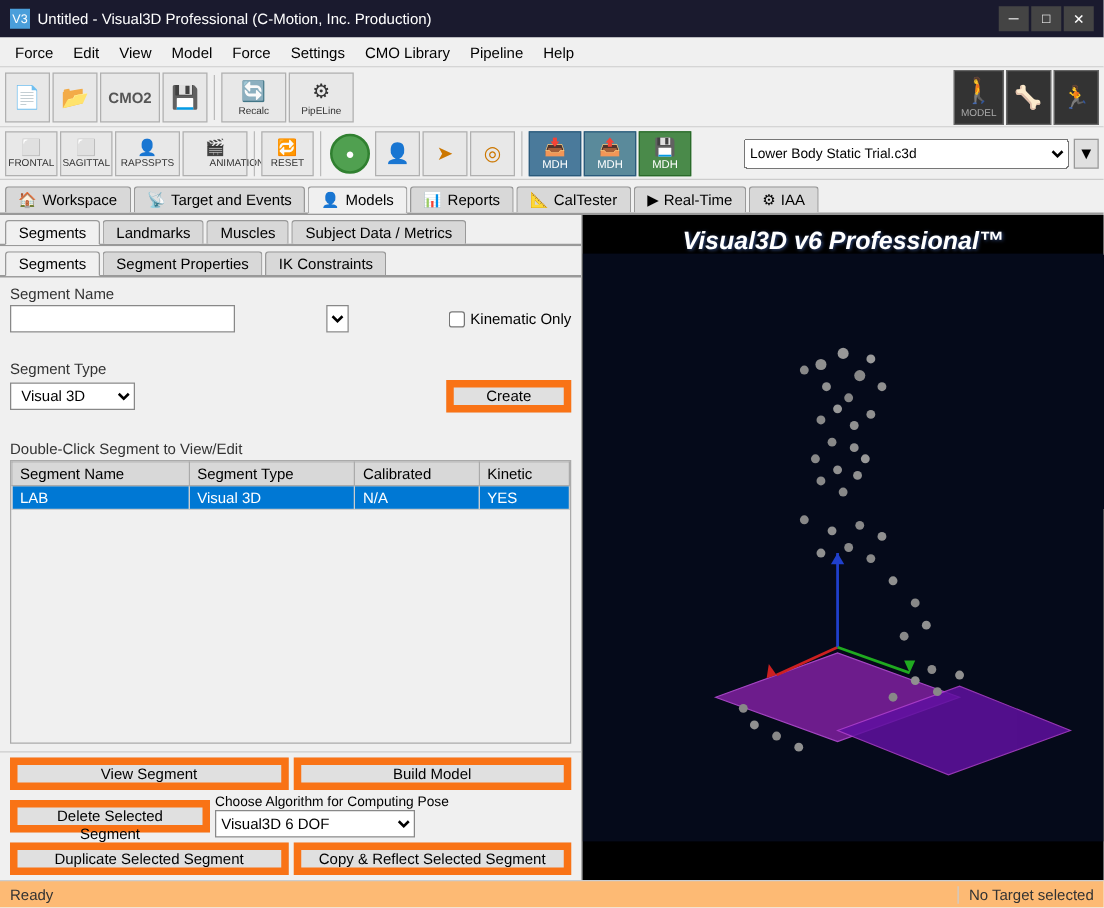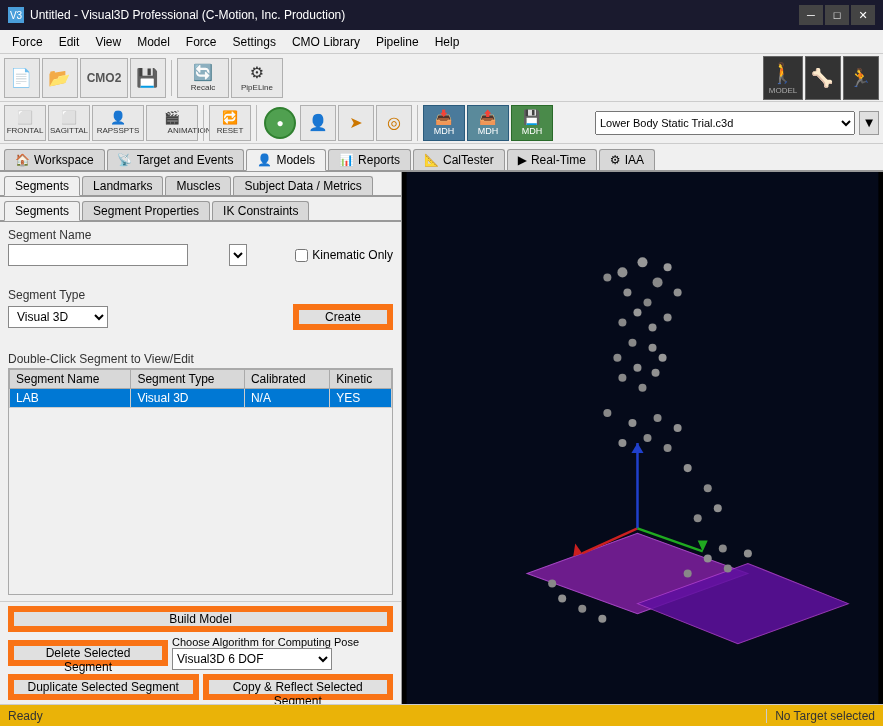--- a/index.html
+++ b/index.html
@@ -246,21 +246,21 @@
     <span>Real-Time</span>
   </div>
   <div class="tab">
     <span>⚙</span>
     <span>IAA</span>
   </div>
 </div>
 
 <div id="main" style="display:flex; height: calc(726px - 30px - 24px - 48px - 42px - 28px - 22px);">
 
-  <div id="left-panel" style="width:402px; display:flex; flex-direction:column; border-right:1px solid #999; background:#f0f0f0; overflow:hidden;">
+  <div id="left-panel" style="width:466px; display:flex; flex-direction:column; border-right:1px solid #999; background:#f0f0f0; overflow:hidden;">
 
     <div id="sub-tabs" style="display:flex; padding:4px 4px 0; border-bottom:2px solid #999; background:#f0f0f0;">
       <div class="sub-tab active">Segments</div>
       <div class="sub-tab">Landmarks</div>
       <div class="sub-tab">Muscles</div>
       <div class="sub-tab">Subject Data / Metrics</div>
     </div>
 
     <div id="panel-tabs" style="display:flex; padding:4px 4px 0; border-bottom:2px solid #999; background:#f0f0f0;">
       <div class="panel-tab active">Segments</div>
@@ -312,20 +312,21 @@
                 <td>YES</td>
               </tr>
             </tbody>
           </table>
         </div>
       </div>
     </div>
 
     <div class="bottom-buttons" style="padding:4px 8px; border-top:1px solid #ccc; display:flex; flex-direction:column; gap:4px;">
       <div class="btn-row">
+        <button class="action-btn">View Segment</button>
         <button class="action-btn">Build Model</button>
       </div>
       <div style="display:flex; align-items:center; gap:4px;">
         <button class="action-btn" style="flex:none; width:160px;">Delete Selected Segment</button>
         <div style="display:flex; flex-direction:column; flex:1;">
           <span style="font-size:11px;">Choose Algorithm for Computing Pose</span>
           <select class="algo-dropdown" style="height:22px; font-size:12px;">
             <option>Visual3D 6 DOF</option>
           </select>
         </div>
@@ -399,16 +400,16 @@
       <circle cx="195" cy="445" r="4" fill="#909090"></circle>
       <circle cx="280" cy="400" r="4" fill="#888"></circle>
       <circle cx="300" cy="385" r="4" fill="#909090"></circle>
       <circle cx="315" cy="375" r="4" fill="#888"></circle>
       <circle cx="320" cy="395" r="4" fill="#888"></circle>
       <circle cx="340" cy="380" r="4" fill="#909090"></circle>
     </svg>
   </div>
 </div>
 
-<div id="status-bar" style="height:22px; background:#eab308; border-top:1px solid #ccc; display:flex; align-items:center; padding:0 8px; font-size:12px; justify-content:space-between;">
+<div id="status-bar" style="height:22px; background:#fdba74; border-top:1px solid #ccc; display:flex; align-items:center; padding:0 8px; font-size:12px; justify-content:space-between;">
   <span class="status-left">Ready</span>
   <span class="status-right" style="border-left:1px solid #ccc; padding-left:8px;">No Target selected</span>
 </div>
 
 </body></html>

